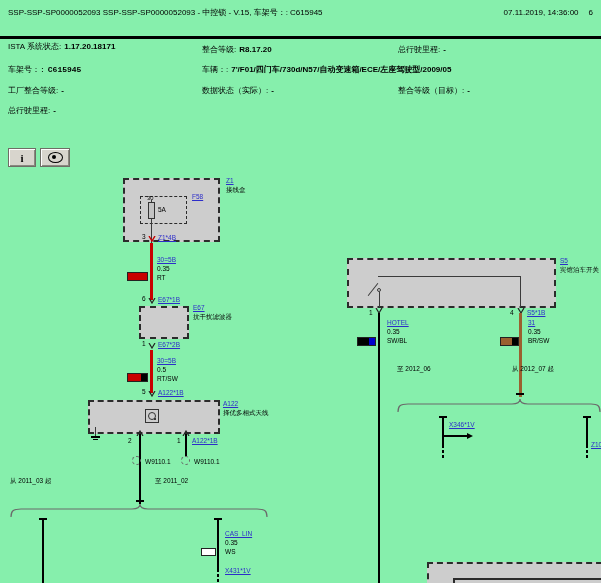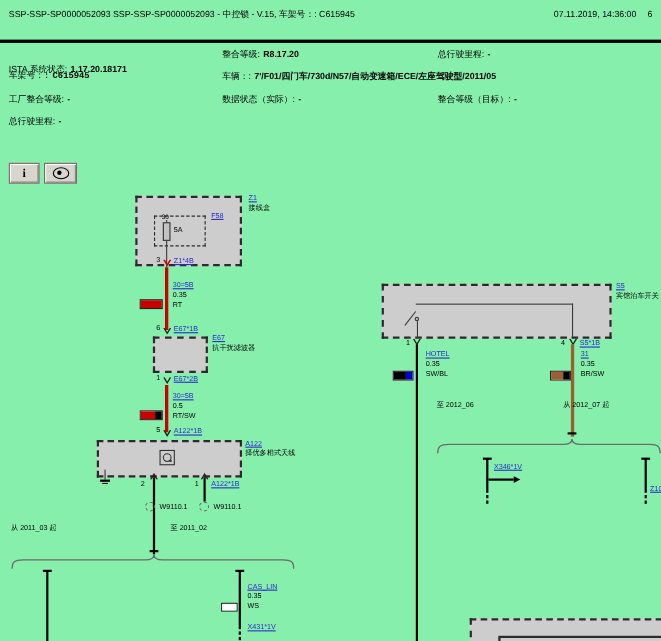--- a/index.html
+++ b/index.html
@@ -37,40 +37,40 @@
 
 <div id="page">
 
   <div class="h" style="left:8px;top:8px;">SSP-SSP-SP0000052093 SSP-SSP-SP0000052093 - 中控锁 - V.15, 车架号：: C615945</div>
   <div class="h" style="right:8px;top:8px;display:flex;gap:10px;">
     <span>07.11.2019, 14:36:00</span>
     <span>6</span>
   </div>
   <div class="rule" style="left:0;top:36px;width:601px;height:3px;"></div>
 
-  <div class="h row" style="left:8px;top:58px;">
+  <div class="h row" style="left:8px;top:42px;">
     <span>ISTA 系统状态:</span>
     <span class="b">1.17.20.18171</span>
   </div>
   <div class="h row" style="left:202px;top:45px;">
     <span>整合等级:</span>
     <span class="b">R8.17.20</span>
   </div>
   <div class="h row" style="left:398px;top:45px;">
     <span>总行驶里程:</span>
     <span class="b">-</span>
   </div>
 
   <div class="h row" style="left:8px;top:65px;font-family:Liberation Mono, monospace;">
     <span>车架号：:</span>
     <span class="b">C615945</span>
   </div>
   <div class="h row" style="left:202px;top:65px;">
     <span>车辆：:</span>
-    <span class="b">7'/F01/四门车/730d/N57/自动变速箱/ECE/左座驾驶型/2011/05</span>
+    <span class="b">7'/F01/四门车/730d/N57/自动变速箱/ECE/左座驾驶型/2009/05</span>
   </div>
 
   <div class="h row" style="left:8px;top:86px;">
     <span>工厂整合等级:</span>
     <span class="b">-</span>
   </div>
   <div class="h row" style="left:202px;top:86px;">
     <span>数据状态（实际）:</span>
     <span class="b">-</span>
   </div>

